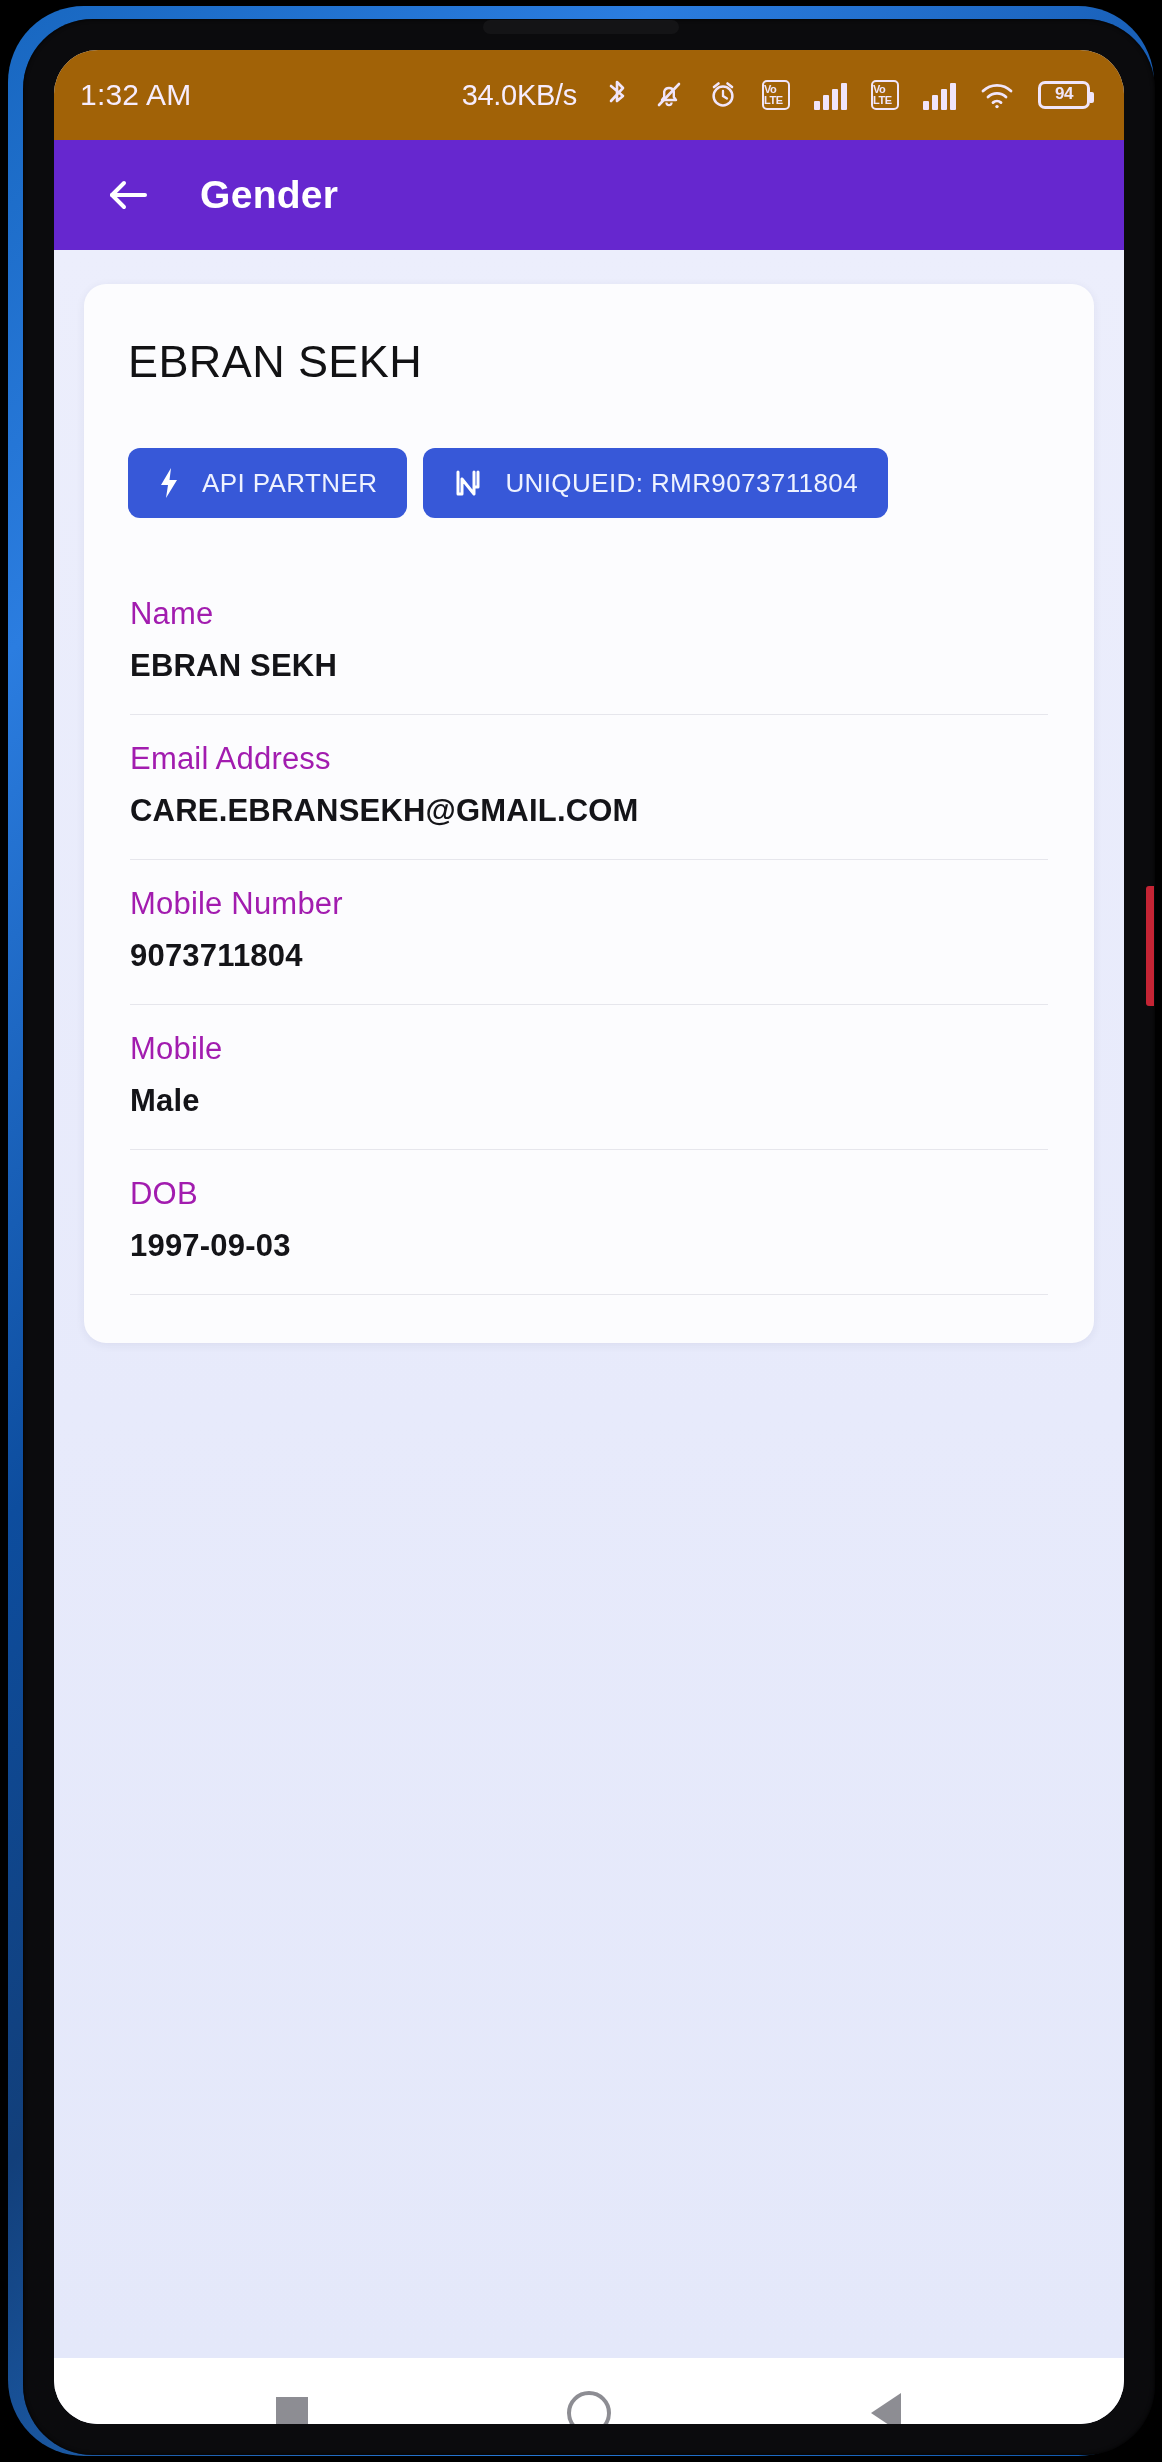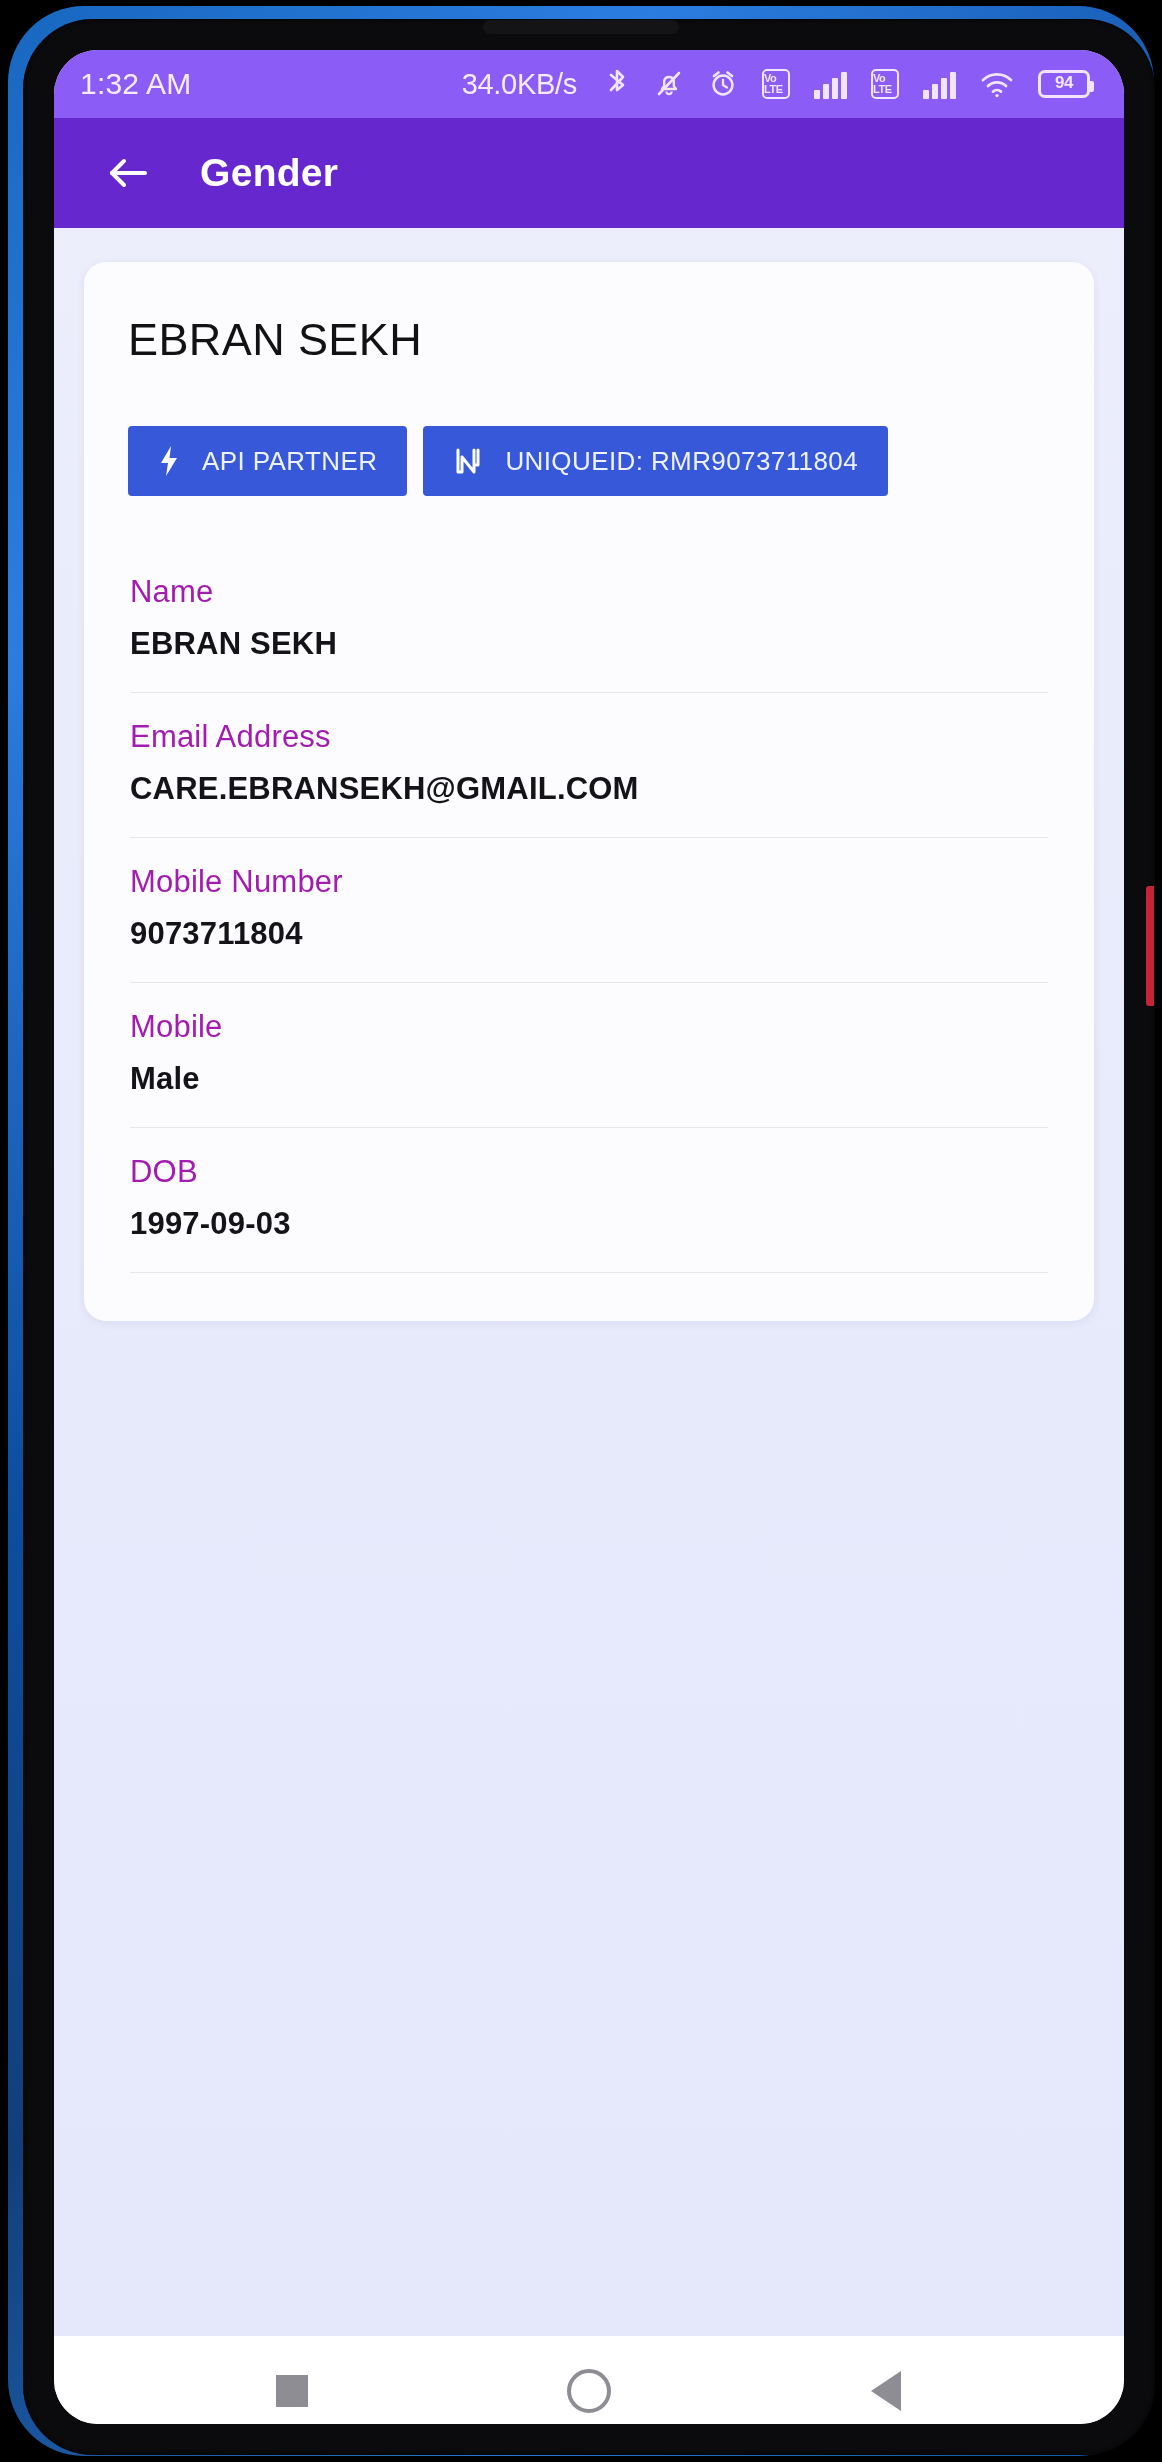--- a/index.html
+++ b/index.html
@@ -51,22 +51,22 @@
     top: 14px;
     width: 196px;
     height: 14px;
     border-radius: 8px;
     background: #141416;
     z-index: 40;
   }
 
   
   .statusbar {
-    height: 68px;
-    background: #8b5cf6;
+    height: 90px;
+    background: #a16207;
     display: flex;
     align-items: center;
     padding: 0 34px 0 26px;
     color: #f3e9fb;
   }
   .clock {
     font-size: 30px;
     letter-spacing: .2px;
     color: #f6ecfd;
   }
@@ -191,21 +191,21 @@
   }
 
   .badges {
     display: flex;
     gap: 16px;
     padding: 0 44px;
     margin-top: 60px;
   }
   .badge {
     background: #3758d8;
-    border-radius: 4px;
+    border-radius: 12px;
     height: 70px;
     display: flex;
     align-items: center;
     gap: 22px;
     padding: 0 30px;
     cursor: pointer;
   }
   .badge-label {
     color: #eef2ff;
     font-size: 26px;

